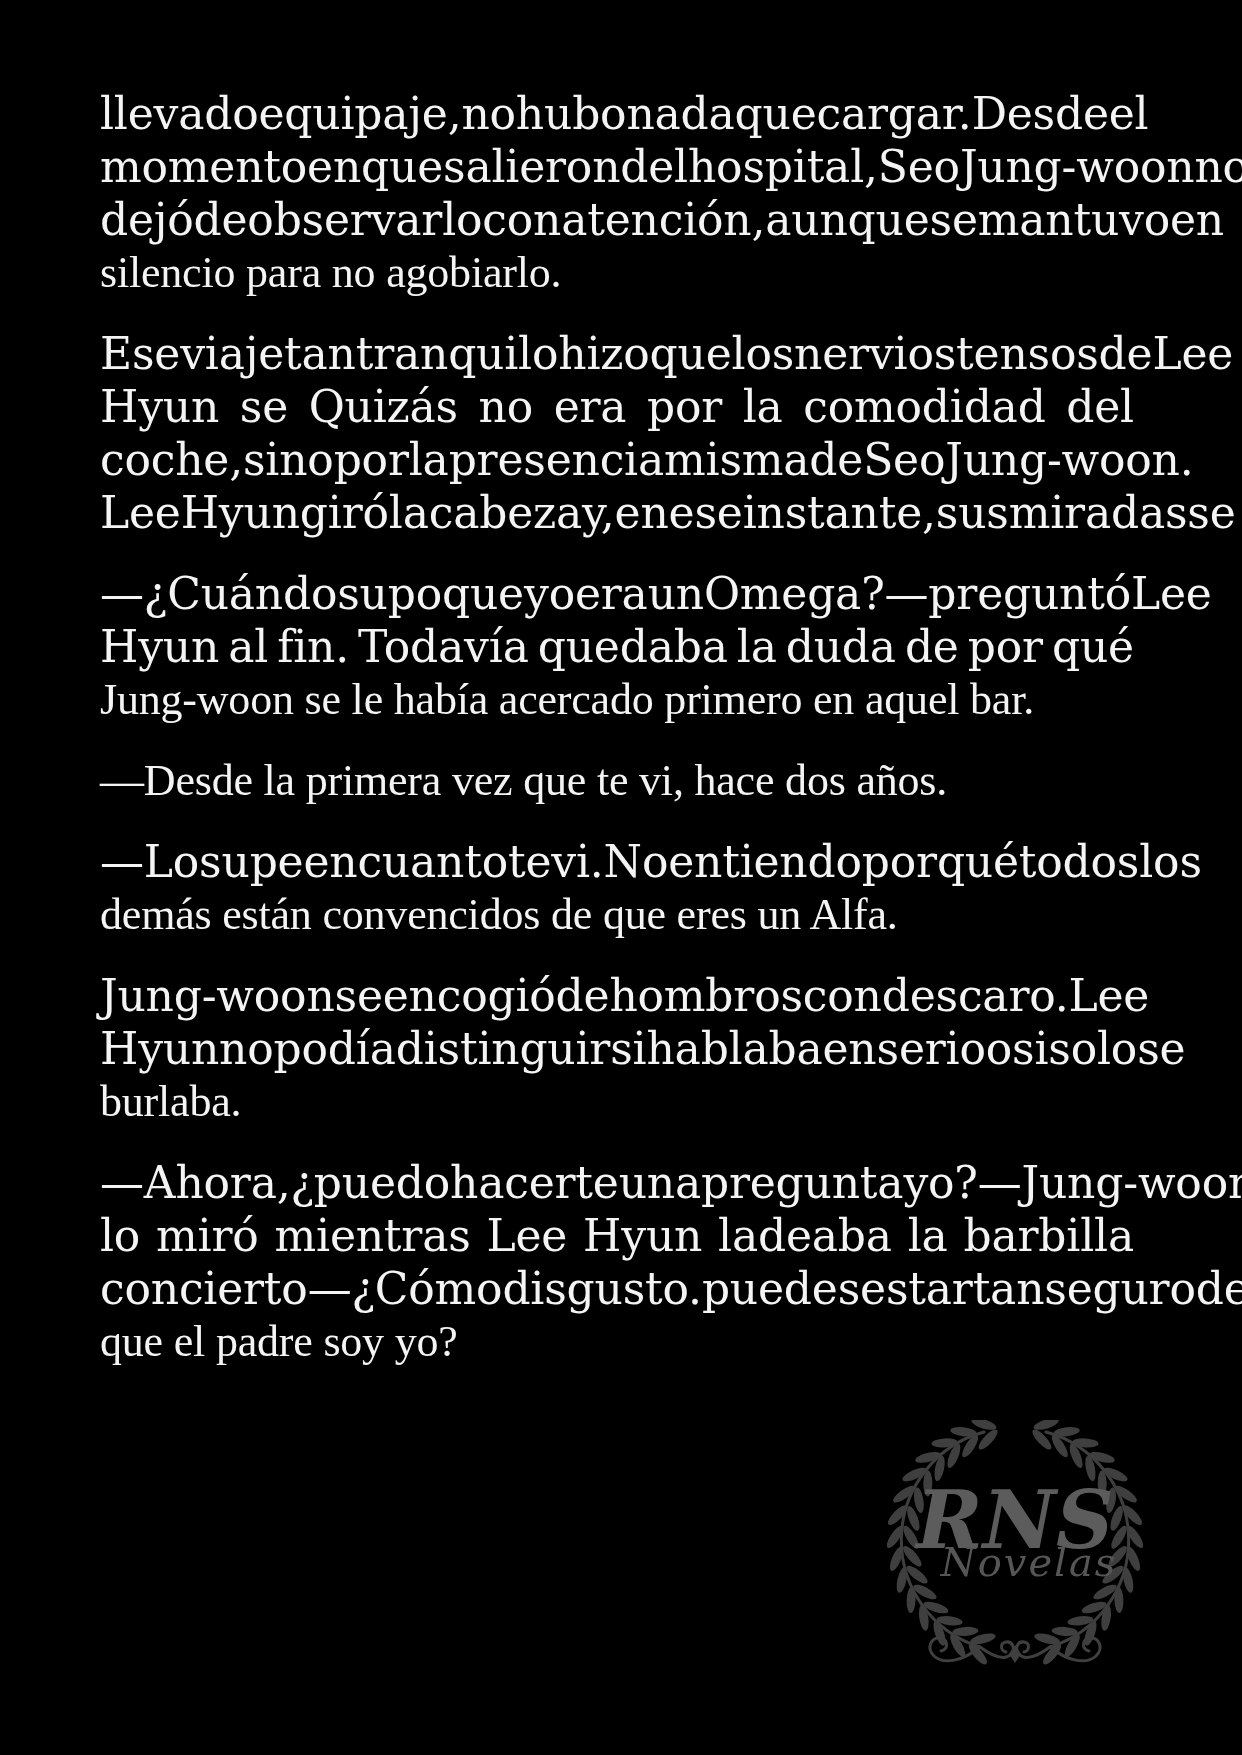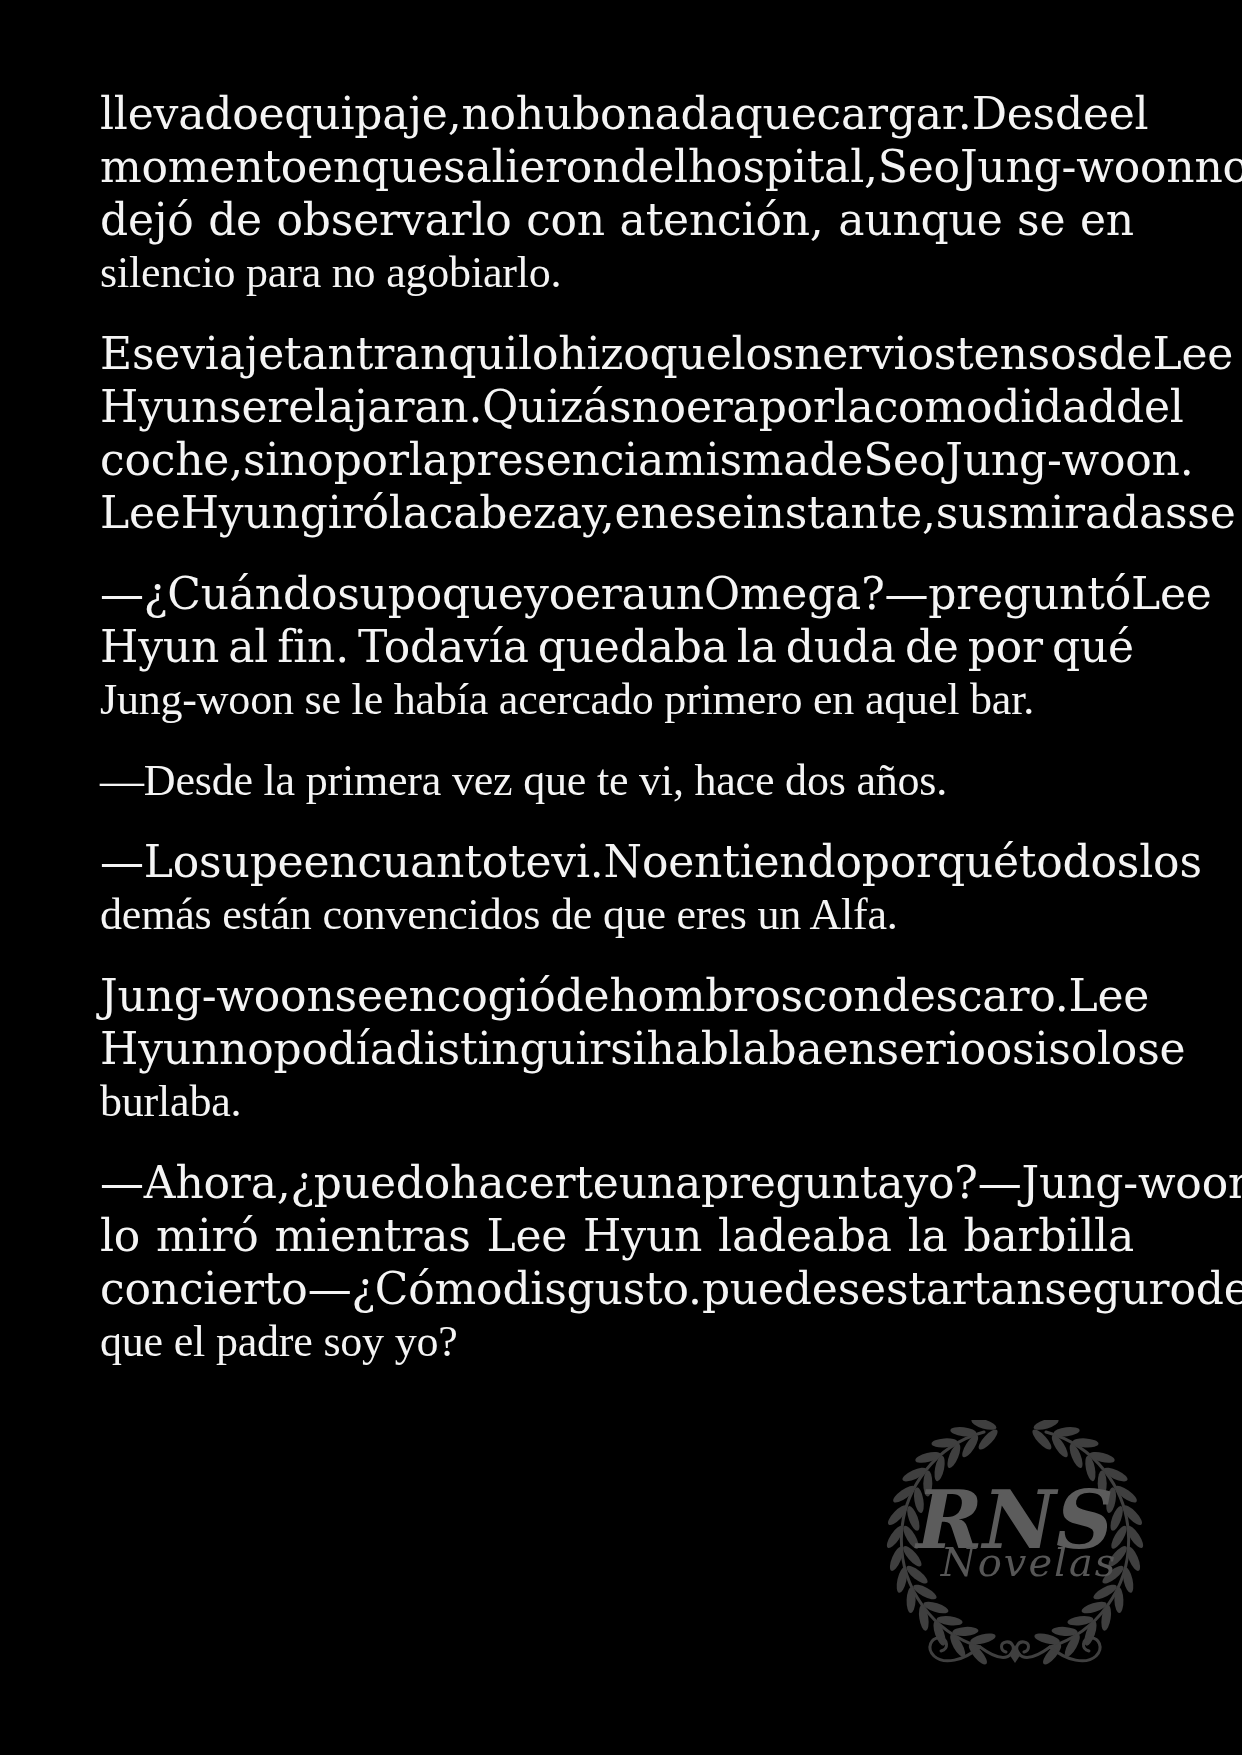--- a/index.html
+++ b/index.html
@@ -69,20 +69,21 @@
         <span>no</span>
       </div>
       <div class="line just">
         <span>dejó</span>
         <span>de</span>
         <span>observarlo</span>
         <span>con</span>
         <span>atención,</span>
         <span>aunque</span>
         <span>se</span>
+        <span>mantuvo</span>
         <span>en</span>
       </div>
       <div class="line last">silencio para no agobiarlo.</div>
     </div>
     <div class="para">
       <div class="line just">
         <span>Ese</span>
         <span>viaje</span>
         <span>tan</span>
         <span>tranquilo</span>
@@ -90,21 +91,20 @@
         <span>que</span>
         <span>los</span>
         <span>nervios</span>
         <span>tensos</span>
         <span>de</span>
         <span>Lee</span>
       </div>
       <div class="line just">
         <span>Hyun</span>
         <span>se</span>
-        <span>relajaran.</span>
         <span>Quizás</span>
         <span>no</span>
         <span>era</span>
         <span>por</span>
         <span>la</span>
         <span>comodidad</span>
         <span>del</span>
       </div>
       <div class="line just">
         <span>coche,</span>

